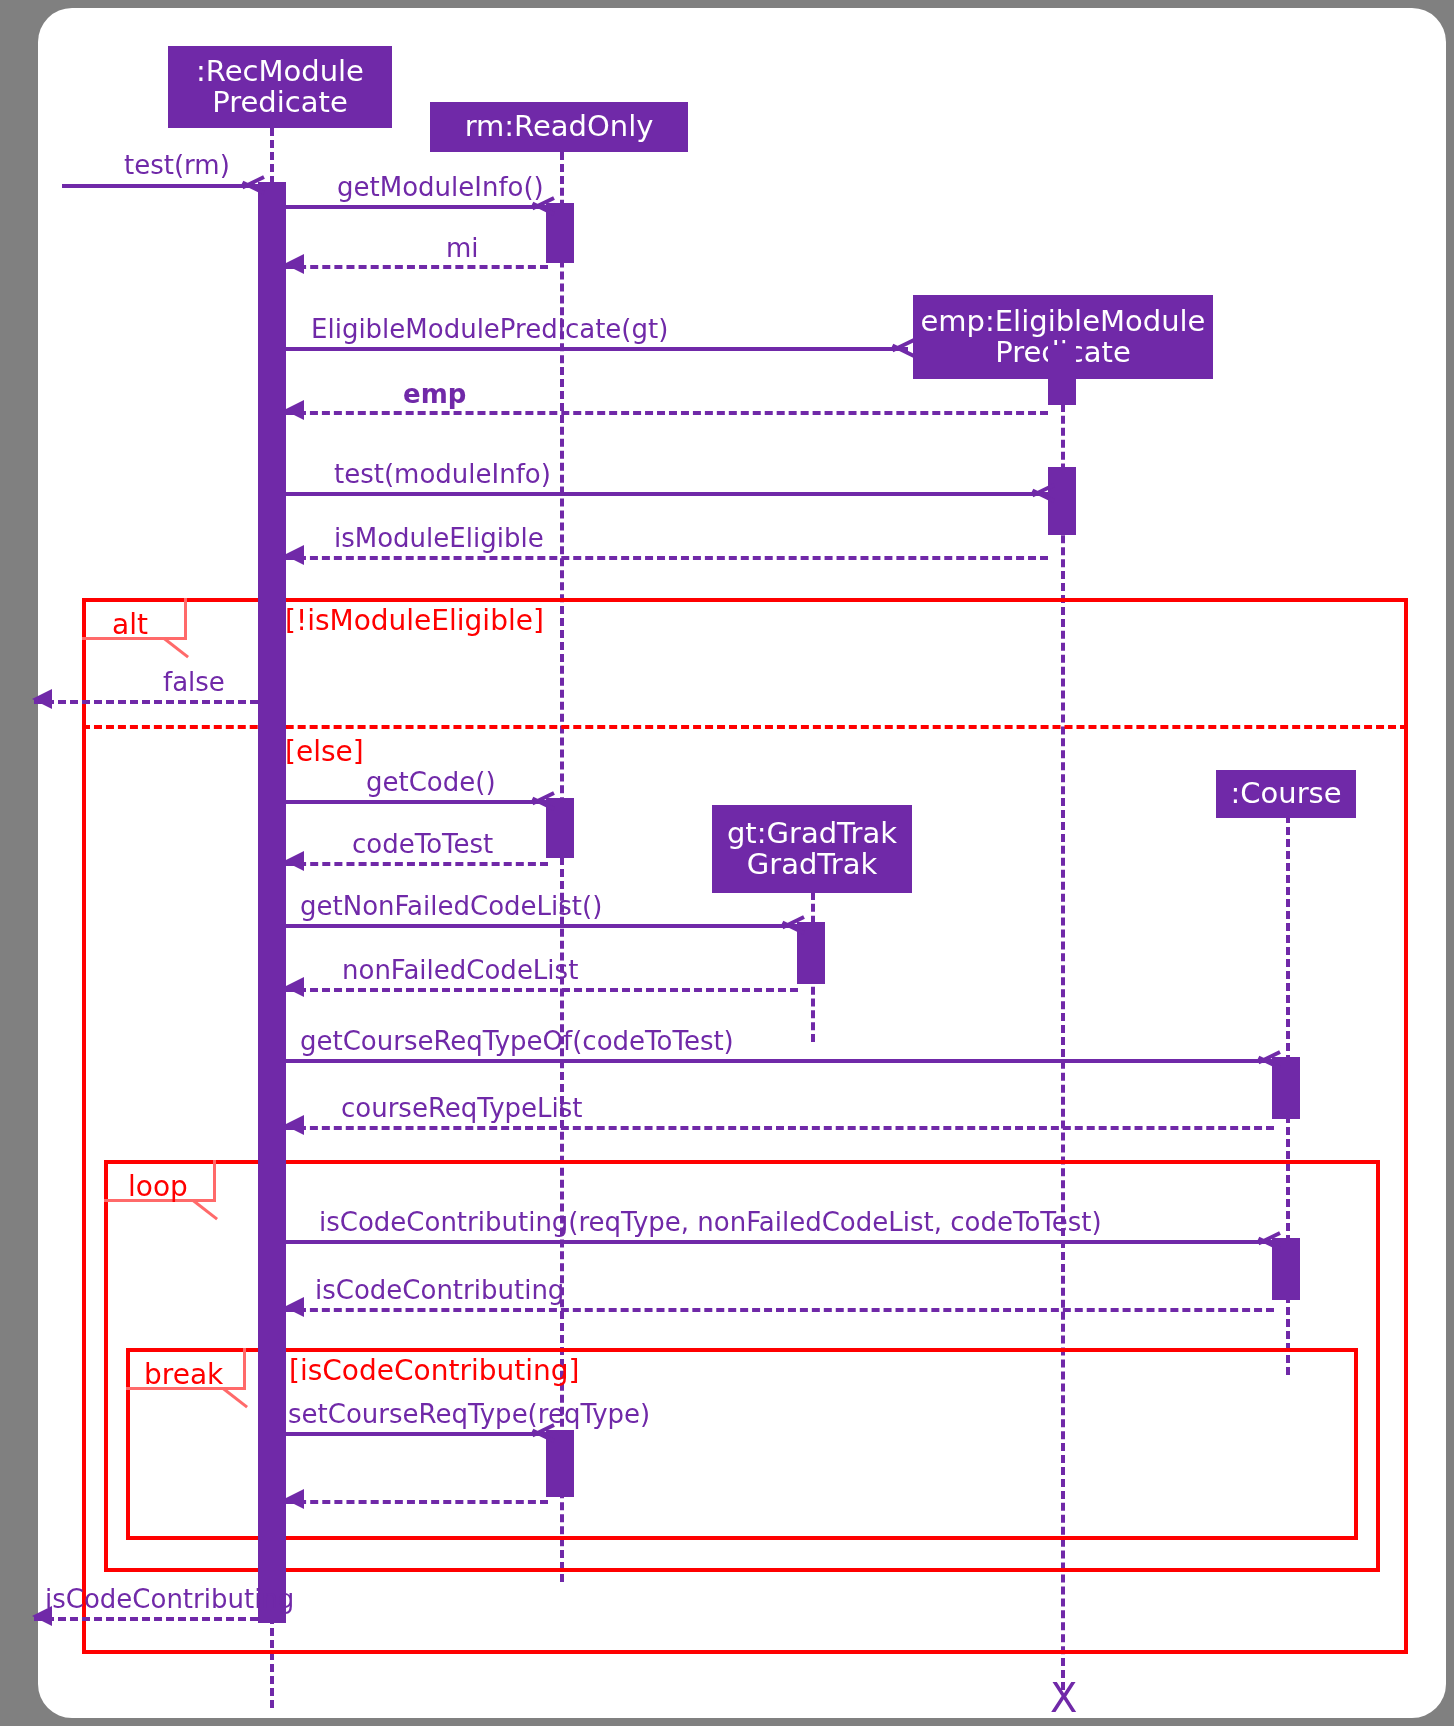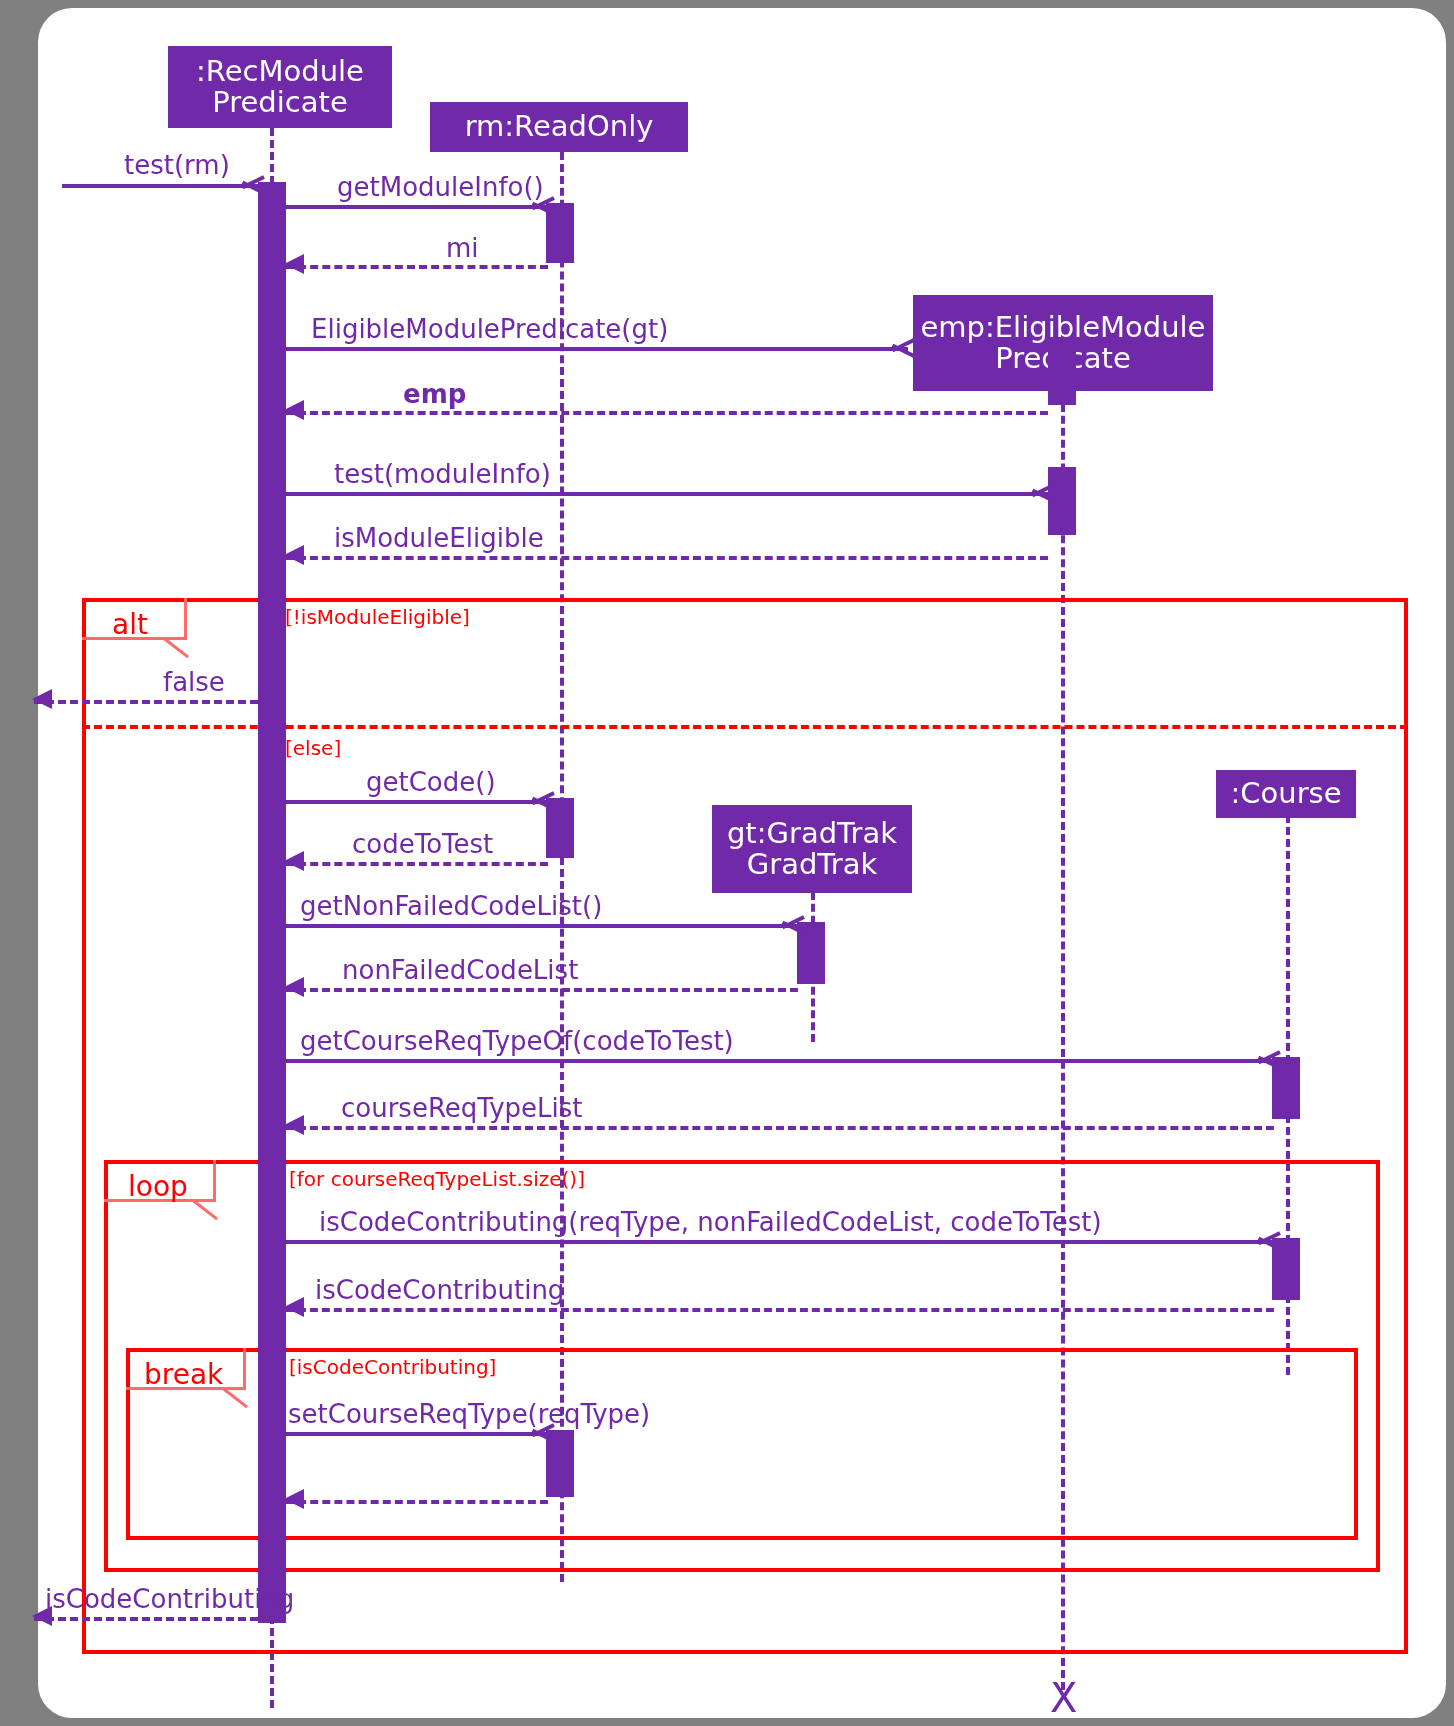--- a/index.html
+++ b/index.html
@@ -102,21 +102,21 @@
     position:absolute;
     right:-5px; bottom:-22px;
     width:30px; height:0;
     border-top:3px solid #FF6A6A;
     transform:rotate(38deg);
     transform-origin:right top;
   }
   .guard {
     position:absolute;
     color:#FF0000;
-    font-size:20px;
+    font-size:28px;
     white-space:nowrap;
     line-height:1;
   }
   .divider {
     position:absolute;
     height:0;
     border-top:4px dashed #FF0000;
   }
   .xmark {
     position:absolute;
@@ -143,21 +143,21 @@
 
     <div class="pbox two" style="left:168px; top:46px; width:224px; height:82px; flex-direction:column;">
       <span>:RecModule</span>
       <span>Predicate</span>
     </div>
 
     <div class="pbox" style="left:430px; top:102px; width:258px; height:50px;">
       <span>rm:ReadOnly</span>
     </div>
 
-    <div class="pbox two" style="left:913px; top:295px; width:300px; height:96px; flex-direction:column;">
+    <div class="pbox two" style="left:913px; top:295px; width:300px; height:84px; flex-direction:column;">
       <span>emp:EligibleModule</span>
       <span>Predicate</span>
     </div>
 
     <div class="pbox two" style="left:712px; top:805px; width:200px; height:88px; flex-direction:column;">
       <span>gt:GradTrak</span>
       <span>GradTrak</span>
     </div>
 
     <div class="pbox" style="left:1216px; top:770px; width:140px; height:48px;">
@@ -167,21 +167,20 @@
     <div class="frame" style="left:82px; top:598px; width:1326px; height:1056px;"></div>
     <div class="tab-shape" style="left:82px; top:598px; width:105px; height:42px;"></div>
     <div class="frame-tab" style="left:112px; top:611px;">alt</div>
     <div class="guard" style="left:285px; top:607px;">[!isModuleEligible]</div>
     <div class="divider" style="left:82px; top:725px; width:1326px;"></div>
     <div class="guard" style="left:285px; top:738px;">[else]</div>
 
     <div class="frame" style="left:104px; top:1160px; width:1276px; height:412px;"></div>
     <div class="tab-shape" style="left:104px; top:1160px; width:112px; height:42px;"></div>
     <div class="frame-tab" style="left:128px; top:1173px;">loop</div>
-    <div class="guard" style="left:289px; top:1169px;">[for courseReqTypeList.size()]</div>
 
     <div class="frame" style="left:126px; top:1348px; width:1232px; height:192px;"></div>
     <div class="tab-shape" style="left:126px; top:1348px; width:120px; height:42px;"></div>
     <div class="frame-tab" style="left:144px; top:1361px;">break</div>
     <div class="guard" style="left:289px; top:1357px;">[isCodeContributing]</div>
 
     <div class="act" style="left:258px; top:182px; width:28px; height:1441px;"></div>
     <div class="act" style="left:546px; top:203px; width:28px; height:60px;"></div>
     <div class="act" style="left:1048px; top:345px; width:28px; height:60px;"></div>
     <div class="act" style="left:1048px; top:467px; width:28px; height:68px;"></div>

